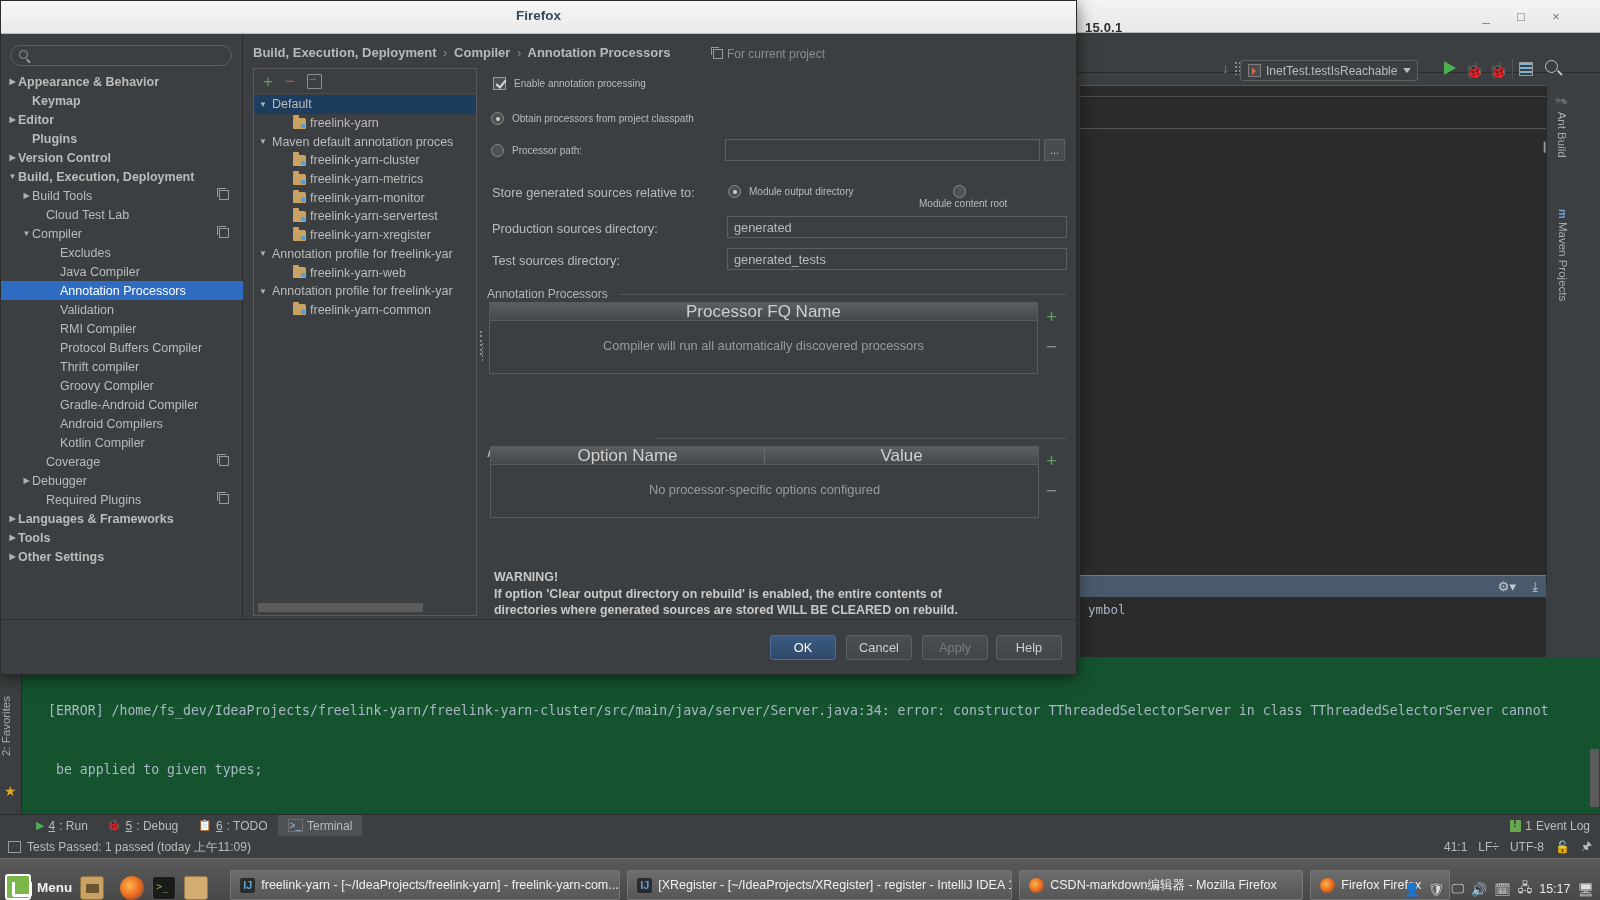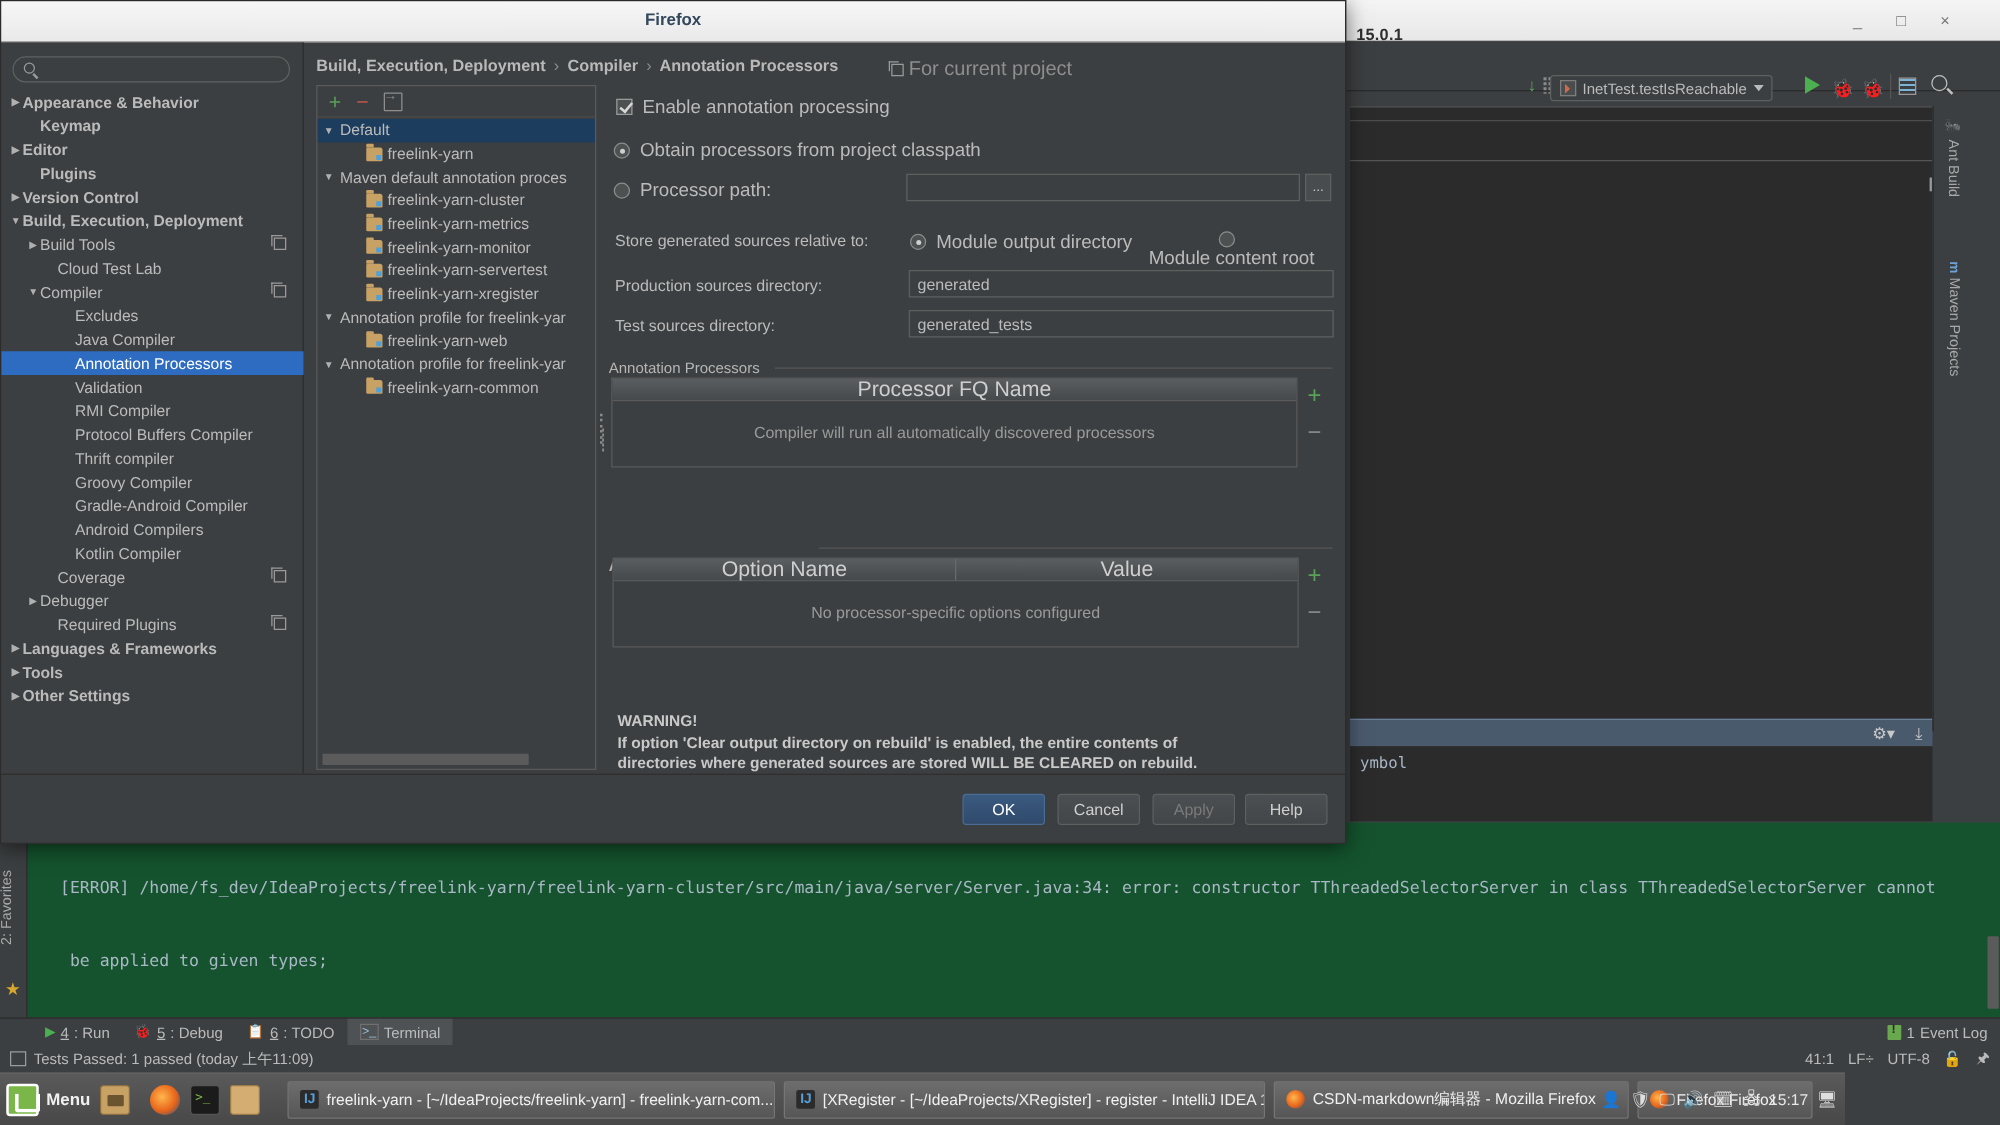--- a/index.html
+++ b/index.html
@@ -99,23 +99,23 @@
   
   #status-bar { position:absolute; left:0; top:836px; width:1600px; height:22px; background:#3c3f41;
      display:flex; align-items:center; font-size:12px; color:#bbb; }
   #status-left { position:absolute; left:8px; display:flex; align-items:center; gap:6px; }
   .sq-ico { width:13px;height:12px;border:1px solid #9a9a9a; display:inline-block; background:#3c3f41;}
   #status-right { position:absolute; right:8px; display:flex; align-items:center; gap:11px; }
   #status-right .lf { letter-spacing:0px; }
   .lock-ico { font-size:12px; }
 
   
-  #taskbar { position:absolute; left:0; top:858px; width:1476px; height:42px;
+  #taskbar { position:absolute; left:0; top:858px; width:1600px; height:42px;
      background:linear-gradient(#5a5a5a,#484848); border-top:1px solid #6c6c6c;
-     display:flex; align-items:center; }
+     display:flex; align-items:flex-end; }
   #mint-btn { display:flex;align-items:center;gap:6px; margin-left:5px; }
   .mint-logo { width:26px;height:26px;border:2px solid #fff; border-radius:3px;
      background:#7ab648; position:relative; }
   .mint-logo:after { content:''; position:absolute; left:5px; top:6px; width:14px;height:12px;
      border:3px solid #fff; border-top:none; border-radius:0 0 3px 3px;}
   #mint-label { font-size:13.5px; color:#f0f0f0; font-weight:bold; }
   .quick-ico { width:24px;height:24px; margin-left:8px; border-radius:3px; }
   #qi-files { background:#c8a165; border:1px solid #8d7040; position:relative; }
   #qi-files:after{content:'';position:absolute;left:5px;top:7px;width:13px;height:9px;background:#6b5530;border-radius:1px;}
   #qi-ff { background:radial-gradient(circle at 40% 40%, #ffb64d 0%, #e8651a 55%, #1b4f8a 100%); border-radius:50%; }
@@ -164,21 +164,21 @@
   .nav-item.sel { background:#2d6cc0; color:#ffffff; }
   .nav-item.bold { font-weight:bold; }
   .nav-arrow { width:11px; flex:none; font-size:8px; color:#b0b0b0; text-align:center; }
   .nav-copy { position:absolute; right:14px; top:4px; width:10px;height:10px;
      border:1px solid #9a9a9a; }
   .nav-copy:before{content:'';position:absolute;left:-3px;top:-3px;width:8px;height:8px;border:1px solid #9a9a9a;border-right:none;border-bottom:none;}
 
   
   #breadcrumb { position:absolute; left:252px; top:44px; font-size:13px; font-weight:bold; color:#b9b9b9; }
   #breadcrumb .sep { color:#8d8d8d; font-weight:normal; padding:0 3px; }
-  #bc-proj { position:absolute; left:712px; top:46px; font-size:16px; color:#8e8e8e; font-weight:normal;
+  #bc-proj { position:absolute; left:712px; top:46px; font-size:12px; color:#8e8e8e; font-weight:normal;
      display:flex; align-items:center; gap:4px; }
   .copy-ico { width:10px;height:10px; border:1px solid #9a9a9a; position:relative; display:inline-block; }
   .copy-ico:before{content:'';position:absolute;left:-3px;top:-3px;width:7px;height:7px;border:1px solid #9a9a9a;border-right:none;border-bottom:none;}
 
   
   #tree-pane { position:absolute; left:252px; top:67px; width:224px; height:548px;
       background:#3c3f41; border:1px solid #5a5a5a; }
   #tree-toolbar { height:25px; display:flex; align-items:center; gap:12px; padding-left:9px;
       border-bottom:1px solid #4a4a4a;}
   .tb-plus { color:#5aa15a; font-size:17px; line-height:17px; }
@@ -206,21 +206,21 @@
   .row { position:absolute; display:flex; align-items:center; }
   .chk {
      width:13px; height:13px; border:1px solid #9a9a9a; background:#4d5152; position:relative;
      display:inline-block; flex:none;
   }
   .chk.on:after{ content:''; position:absolute; left:3.5px; top:0px; width:4px;height:8px;
      border:solid #d8d8d8; border-width:0 2px 2px 0; transform:rotate(40deg); }
   .radio { width:13px;height:13px;border-radius:50%; border:1px solid #8c8c8c; background:#4d5152;
      position:relative; display:inline-block; flex:none; }
   .radio.on:after{content:'';position:absolute;left:3.5px;top:3.5px;width:4px;height:4px;border-radius:50%;background:#cfcfcf;}
-  .lbl { margin-left:8px; font-size:15px; color:#bbbbbb; }
+  .lbl { margin-left:8px; font-size:10px; color:#bbbbbb; }
   .tfield { background:#3c3f41; border:1px solid #5e6060; height:22px; color:#bbbbbb;
      font-size:12.8px; padding:0 6px; display:flex; align-items:center; }
   .browse-btn { width:21px;height:22px; border:1px solid #5e6060; background:#484c4e;
      display:flex; align-items:center; justify-content:center; font-size:11px; color:#c5c5c5; }
 
   .group-title { position:absolute; font-size:12px; color:#b5b5b5; background:#3c3f41; padding-right:6px; }
   .group-line { position:absolute; height:1px; background:#565656; }
 
   .tbl { position:absolute; border:1px solid #5a5a5a; background:#3c3f41; }
   .tbl-head { height:18px; background:linear-gradient(#5a5e60,#45494b); border-bottom:1px solid #5a5a5a;

